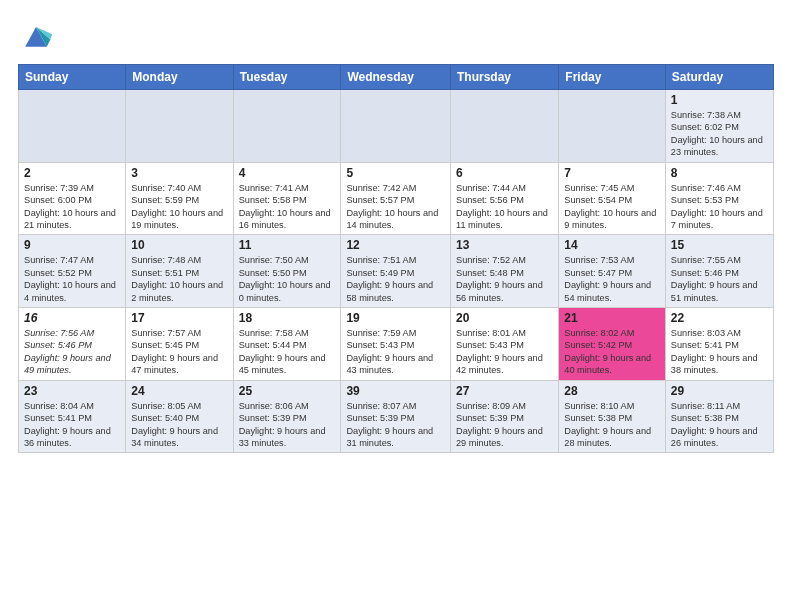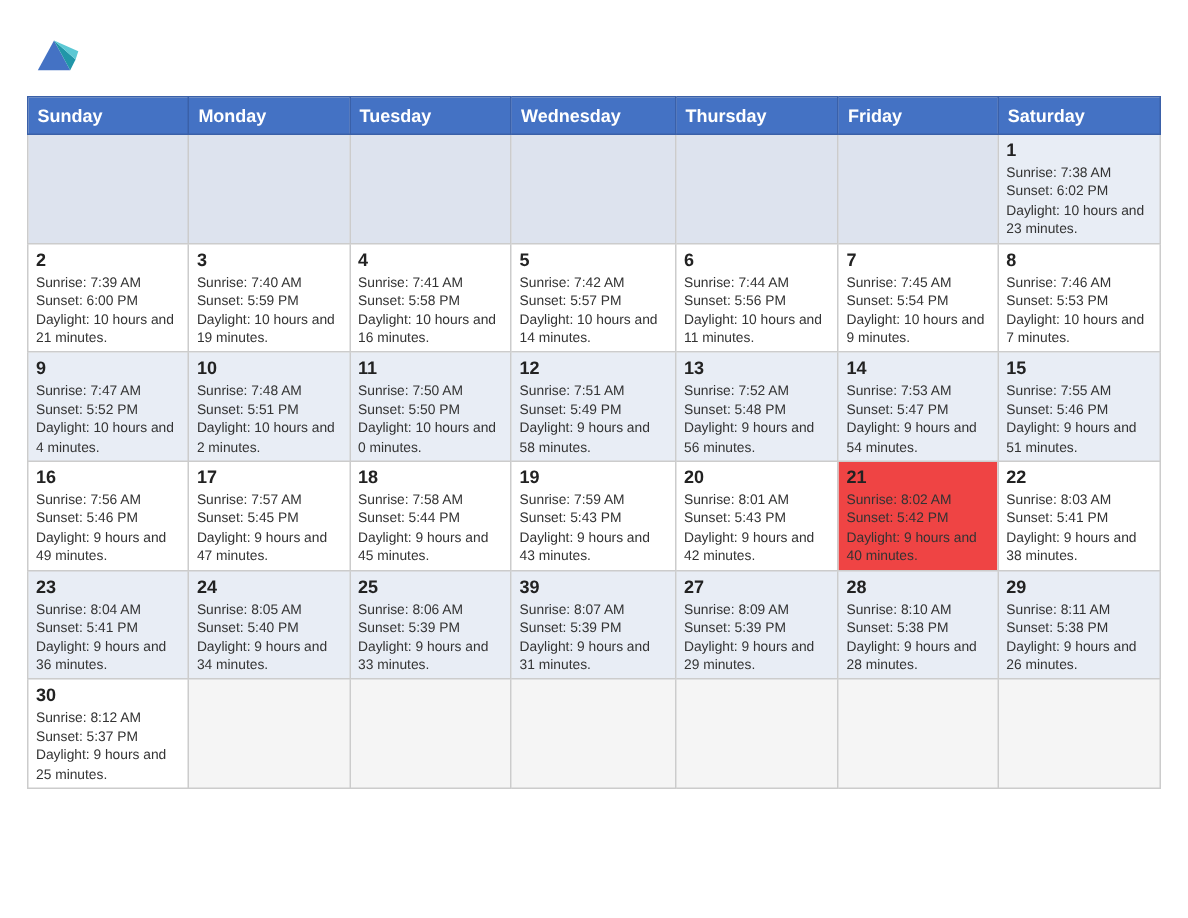--- a/index.html
+++ b/index.html
@@ -224,21 +224,21 @@
 Daylight: 9 hours and 54 minutes.</div>
           </td>
           <td style="background: rgb(232, 237, 245);">
             <span class="day-number">15</span>
             <div class="day-info">Sunrise: 7:55 AM
 Sunset: 5:46 PM
 Daylight: 9 hours and 51 minutes.</div>
           </td>
         </tr>
         <tr>
-          <td style="background: rgb(255, 255, 255);">
+          <td style="background: rgb(255, 255, 255); font-style: italic;">
             <span class="day-number">16</span>
             <div class="day-info">Sunrise: 7:56 AM
 Sunset: 5:46 PM
 Daylight: 9 hours and 49 minutes.</div>
           </td>
           <td style="background: rgb(255, 255, 255);">
             <span class="day-number">17</span>
             <div class="day-info">Sunrise: 7:57 AM
 Sunset: 5:45 PM
 Daylight: 9 hours and 47 minutes.</div>
@@ -254,21 +254,21 @@
             <div class="day-info">Sunrise: 7:59 AM
 Sunset: 5:43 PM
 Daylight: 9 hours and 43 minutes.</div>
           </td>
           <td style="background: rgb(255, 255, 255); border-radius: 26px;">
             <span class="day-number">20</span>
             <div class="day-info">Sunrise: 8:01 AM
 Sunset: 5:43 PM
 Daylight: 9 hours and 42 minutes.</div>
           </td>
-          <td style="background: #ef4444;">
+          <td style="background: #ec4899;">
             <span class="day-number">21</span>
             <div class="day-info">Sunrise: 8:02 AM
 Sunset: 5:42 PM
 Daylight: 9 hours and 40 minutes.</div>
           </td>
           <td style="background: rgb(255, 255, 255);">
             <span class="day-number">22</span>
             <div class="day-info">Sunrise: 8:03 AM
 Sunset: 5:41 PM
 Daylight: 9 hours and 38 minutes.</div>
@@ -310,30 +310,16 @@
             <div class="day-info">Sunrise: 8:10 AM
 Sunset: 5:38 PM
 Daylight: 9 hours and 28 minutes.</div>
           </td>
           <td style="background: rgb(232, 237, 245);">
             <span class="day-number">29</span>
             <div class="day-info">Sunrise: 8:11 AM
 Sunset: 5:38 PM
 Daylight: 9 hours and 26 minutes.</div>
           </td>
-        </tr>
-        <tr>
-          <td style="background: rgb(255, 255, 255);">
-            <span class="day-number">30</span>
-            <div class="day-info">Sunrise: 8:12 AM
-Sunset: 5:37 PM
-Daylight: 9 hours and 25 minutes.</div>
-          </td>
-          <td class="empty" style="background: rgb(245, 245, 245);"></td>
-          <td class="empty" style="background: rgb(245, 245, 245);"></td>
-          <td class="empty" style="background: rgb(245, 245, 245);"></td>
-          <td class="empty" style="background: rgb(245, 245, 245);"></td>
-          <td class="empty" style="background: rgb(245, 245, 245);"></td>
-          <td class="empty" style="background: rgb(245, 245, 245);"></td>
         </tr>
       </tbody>
   </table>
 </div>
 
 </body></html>

